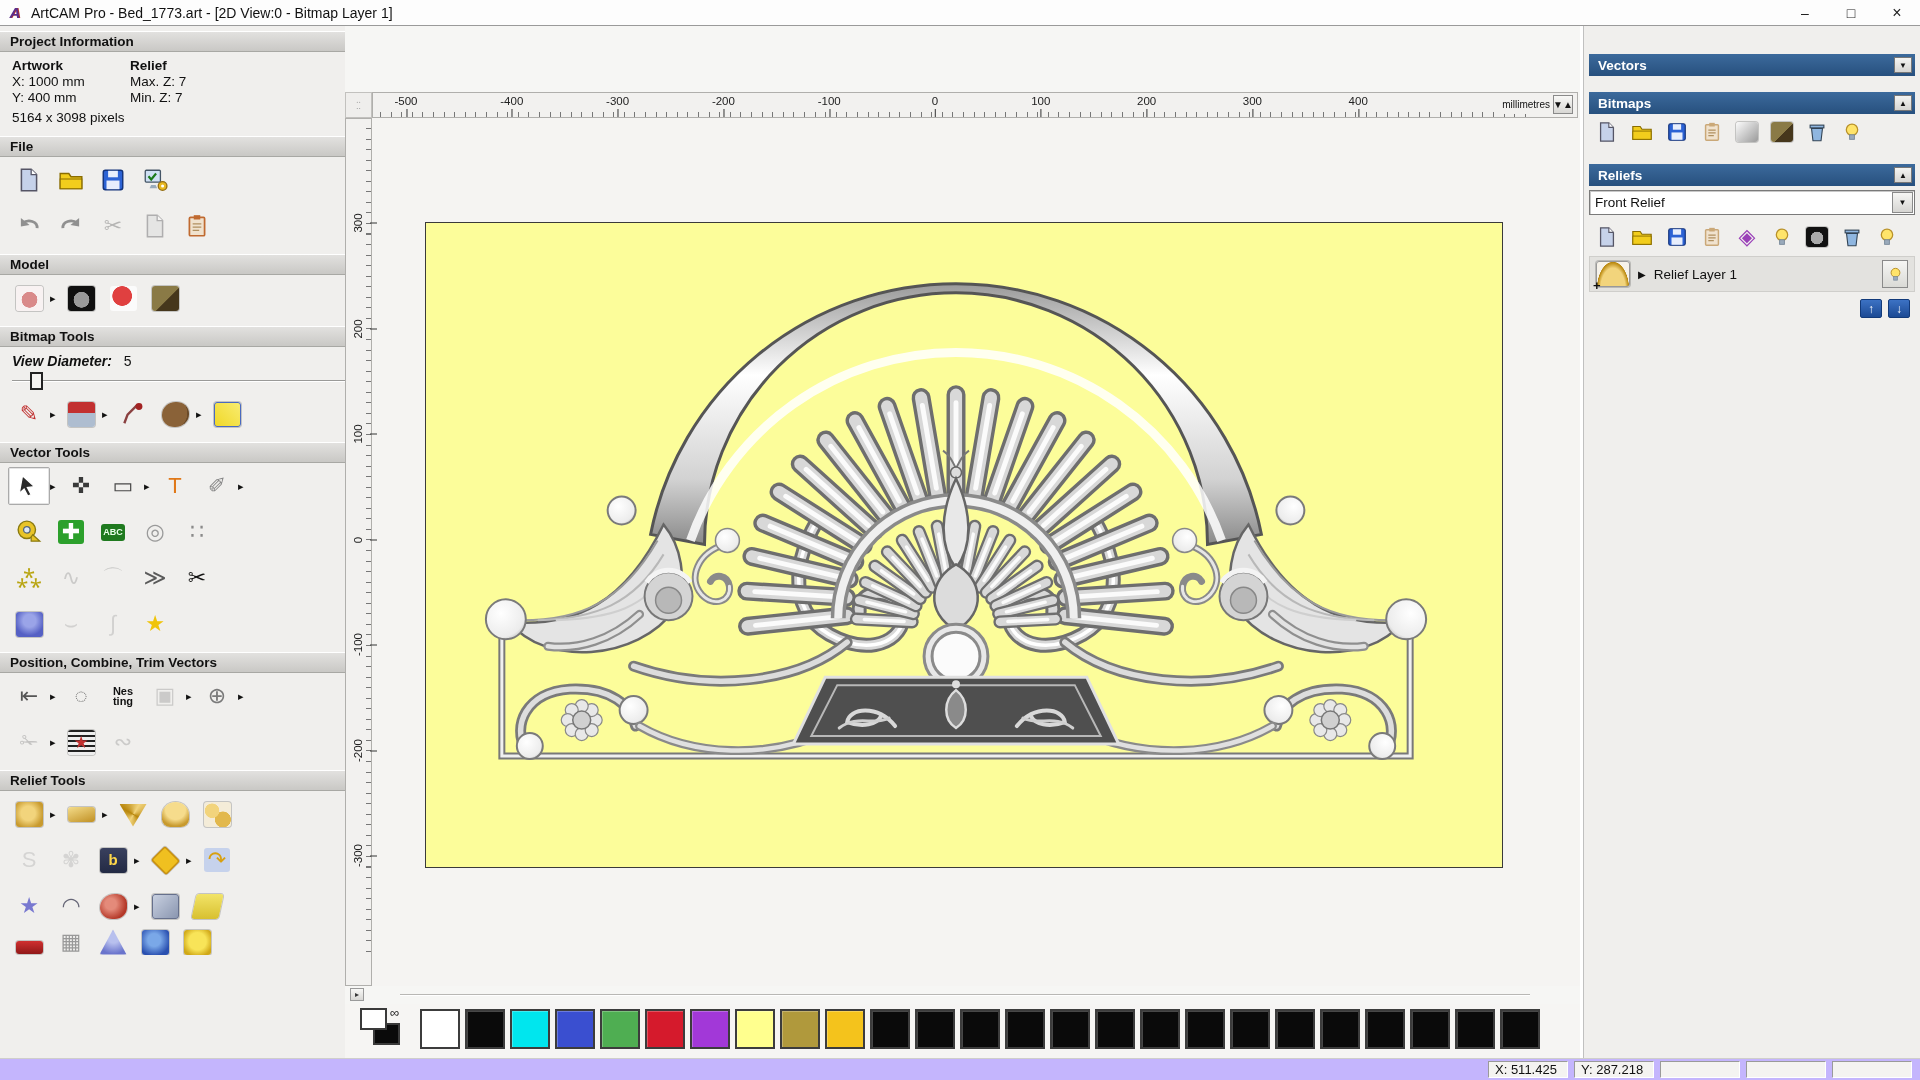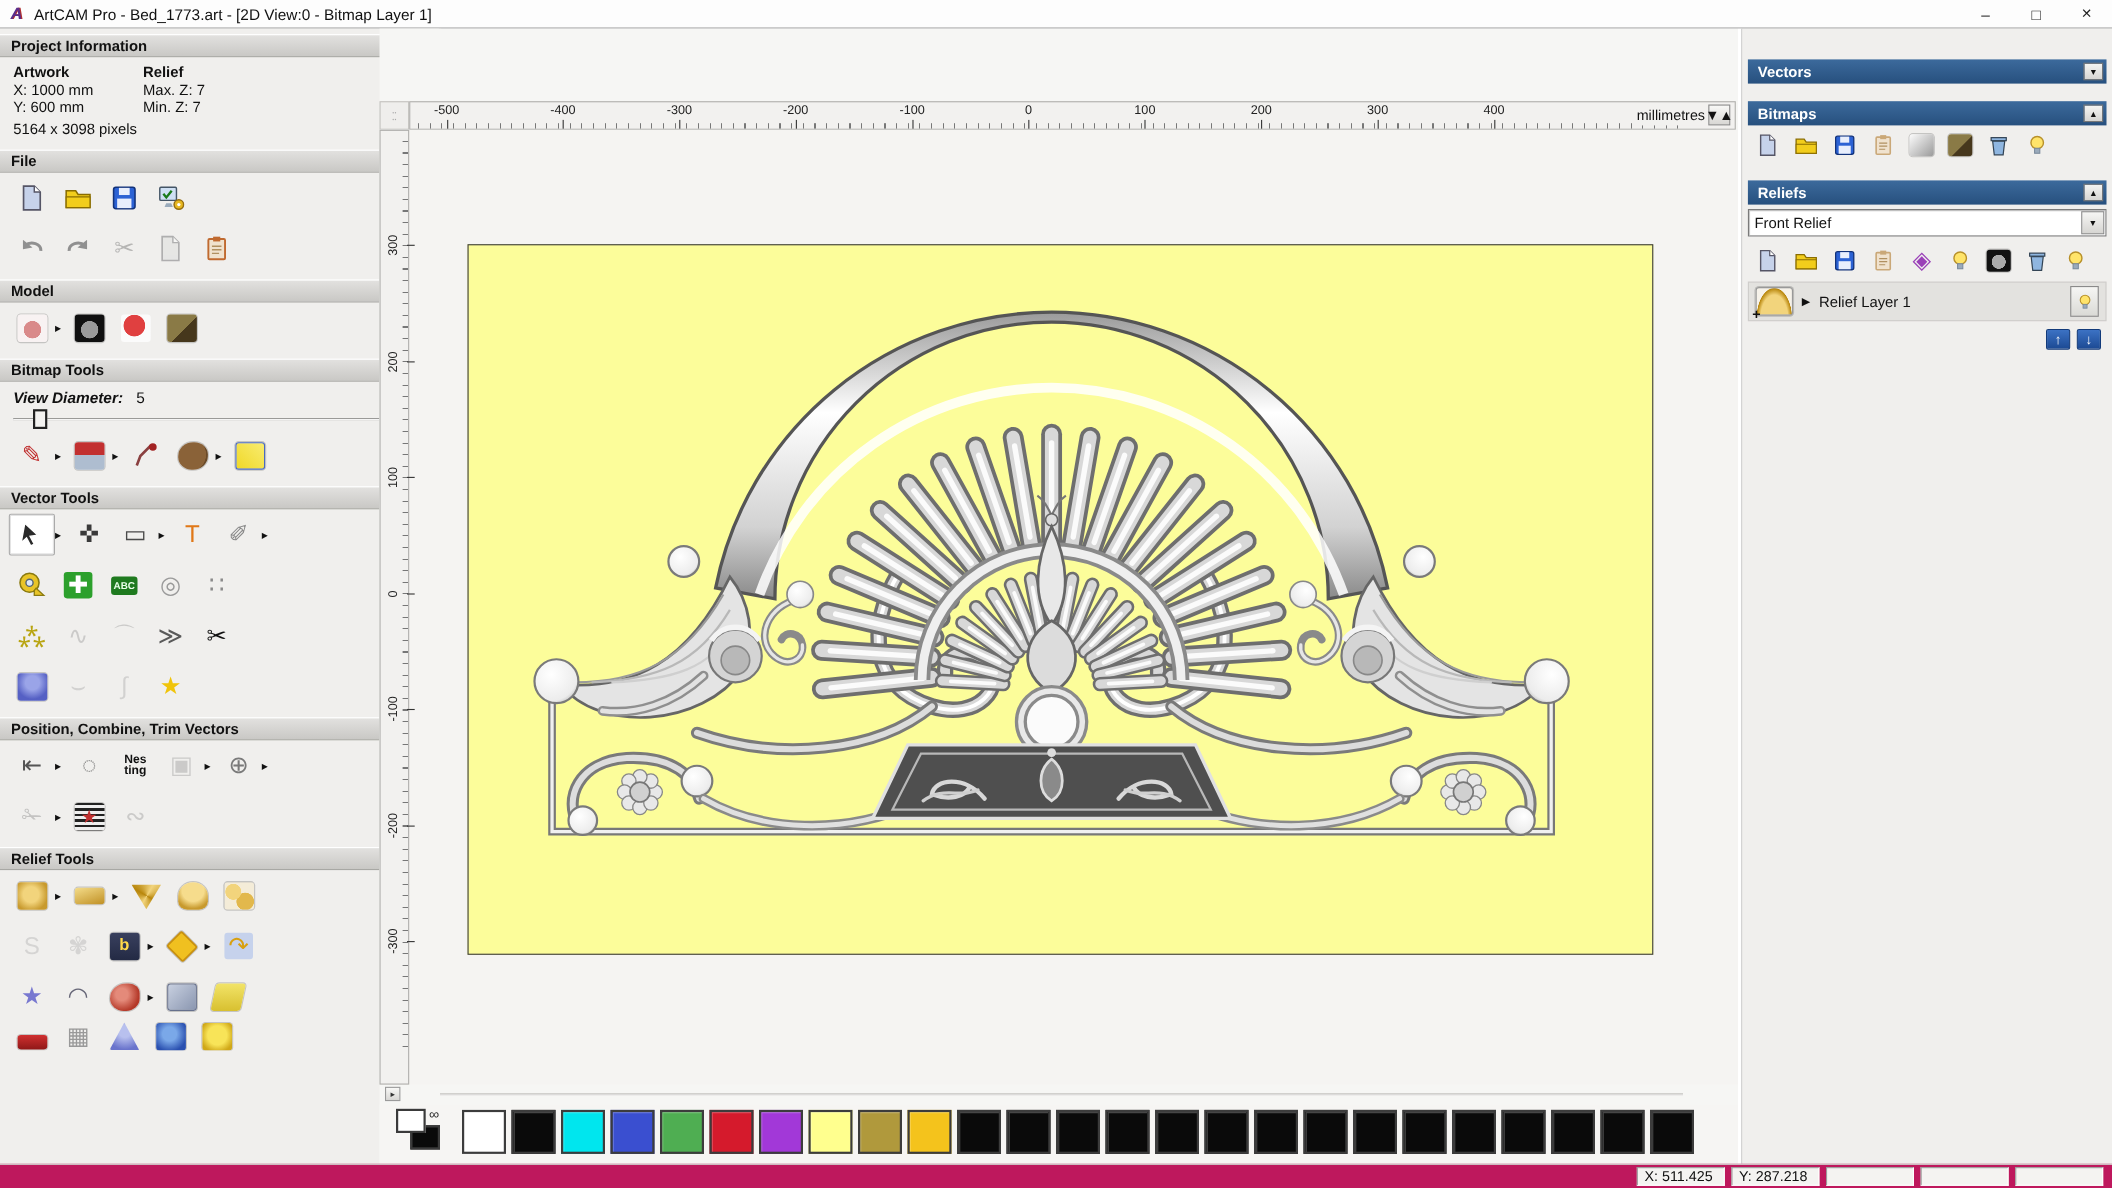--- a/index.html
+++ b/index.html
@@ -9,21 +9,21 @@
 .applogo{width:18px;height:18px;font-weight:bold;font-style:italic;font-size:15px;color:#5a2d8c;text-shadow:1px 0 #b03030;margin-right:7px;line-height:18px;text-align:center}
 #wintitle{font-size:14px;color:#111}
 .winbtns{margin-left:auto;display:flex;height:26px}
 .winbtn{width:46px;height:26px;display:flex;align-items:center;justify-content:center;font-size:14px;color:#222}
 .winbtn:last-child{font-size:16px}
 
 #leftcol{position:absolute;left:0;top:26px;width:401px;height:1032px;background:#f0efed;border-right:2px solid #b8b6b2}
 #centercol{position:absolute;left:345px;top:26px;width:1235px;height:1032px;background:#f6f6f4}
 #splitter{position:absolute;left:1580px;top:26px;width:4px;height:1032px;background:#fff;border-right:1px solid #c0c0c0}
 #rightcol{position:absolute;left:1584px;top:26px;width:336px;height:1032px;background:#f0efed}
-#statusbar{position:absolute;left:0;top:1058px;width:1920px;height:22px;background:#be185d;border-top:1px solid #cfcecb;display:flex;align-items:center;justify-content:flex-end;gap:6px;padding-right:8px}
+#statusbar{position:absolute;left:0;top:1058px;width:1920px;height:22px;background:#c4b5fd;border-top:1px solid #cfcecb;display:flex;align-items:center;justify-content:flex-end;gap:6px;padding-right:8px}
 .scell{height:17px;border:1px solid;border-color:#9a9a9a #ffffff #ffffff #9a9a9a;background:#f4f3f1;font-size:13px;padding:0 6px;min-width:80px;line-height:15px}
 
 .lcontent{position:absolute;left:0;top:0;right:27px;bottom:32px;overflow:hidden}
 .sechead{height:21px;background:linear-gradient(#e2e1df,#c9c8c5);border-top:1px solid #fff;border-bottom:1px solid #a8a8a4;display:flex;align-items:center;padding:0 4px 0 10px;margin-top:5px}
 .sechead b{font-size:13.5px}
 .collbtn{margin-left:auto;width:17px;height:15px;background:linear-gradient(#f4f4f2,#d6d5d2);border:1px solid #9a9a9a;font-size:8px;display:flex;align-items:center;justify-content:center;color:#222}
 .pinfo{display:grid;grid-template-columns:118px 1fr;padding:6px 0 4px 12px;line-height:16px;font-size:13.5px}
 .pinfo .hd{font-weight:bold}
 .pixline{padding:0 0 6px 12px;font-size:13.5px}
 .igrid{display:flex;align-items:center;padding:4px 4px 4px 8px}
@@ -77,21 +77,21 @@
 .tabbar{position:absolute;left:0;bottom:0;right:0;height:32px;background:#d7d5d0;border-top:1px solid #bdbbb6;display:flex;align-items:flex-end;padding-left:4px}
 .tab{height:28px;padding:0 16px;display:flex;align-items:center;font-size:13.5px;background:#e8e6e2;border:1px solid #9a9a96;border-bottom:none;border-radius:5px 5px 0 0;margin-right:2px;color:#222}
 .tab.active{background:#fbfaf8;height:31px;z-index:2;font-weight:normal}
 
 .c-toolbar{position:absolute;left:0;top:31px;height:35px;right:0;display:flex;align-items:center;padding-left:8px}
 .c-corner{position:absolute;left:0;top:66px;width:27px;height:26px;background:#efeeec;border:1px solid #c2c1be;color:#aaa;font-size:10px;display:flex;align-items:center;justify-content:center}
 .c-hruler{position:absolute;left:27px;top:66px;right:2px;height:26px;background:#f2f1ef;border:1px solid #b0afac;background-image:repeating-linear-gradient(to right,#777 0 1px,transparent 1px 10.6px);background-size:1150px 5px;background-repeat:no-repeat;background-position:7px 100%}
 .hlab{position:absolute;top:2px;transform:translateX(-50%);font-size:11.5px;color:#222}
 .hlab::after{content:"";position:absolute;left:50%;top:14px;width:1px;height:8px;background:#333}
 .mmctl{position:absolute;right:4px;top:2px;display:flex;align-items:center;gap:3px;background:#f2f1ef;padding-left:4px}
-.mmctl span{font-size:13px}
+.mmctl span{font-size:10px}
 .mmbtn{width:20px;height:19px;background:linear-gradient(#f8f8f6,#d8d7d4);border:1px solid #8a8a8a;font-size:8px;display:flex;align-items:center;justify-content:center}
 .c-work{position:absolute;left:0;top:92px;right:0;height:868px;background:#f5f4f2}
 .vruler{position:absolute;left:0;top:0;width:27px;bottom:0;background:#f2f1ef;border:1px solid #b0afac;background-image:repeating-linear-gradient(to bottom,#777 0 1px,transparent 1px 10.55px);background-size:5px 830px;background-repeat:no-repeat;background-position:100% 9px}
 .vlab{position:absolute;left:1px;width:22px;text-align:center;transform:rotate(-90deg);font-size:11.5px;color:#222}
 .vlab::after{content:"";position:absolute;left:50%;top:18px;width:1px;height:7px;background:#333;transform:translateX(-50%)}
 #canvas{position:absolute;left:80px;top:104px;width:1078px;height:646px;background:#fcfd9a;border:1px solid #3a3a3a}
 #canvas svg{position:absolute;inset:0}
 .c-scroll{position:absolute;left:0;top:962px;right:0;height:14px}
 .c-scroll .sbtn{position:absolute;left:5px;top:0;width:14px;height:13px;background:linear-gradient(#f8f8f6,#d8d7d4);border:1px solid #9a9a9a;font-size:8px;display:flex;align-items:center;justify-content:center;color:#333}
 .c-scroll .strack{position:absolute;left:55px;right:50px;top:6px;height:2px;background:#b8b7b4;border-bottom:1px solid #fff}
@@ -196,21 +196,21 @@
  <div class="lcontent">
   <div class="sechead">
     <b>Project Information</b>
     <span class="collbtn">▲</span>
   </div>
   <div class="pinfo">
     <span class="hd">Artwork</span>
     <span class="hd">Relief</span>
     <span>X: 1000 mm</span>
     <span>Max. Z: 7</span>
-    <span>Y: 600 mm</span>
+    <span>Y: 400 mm</span>
     <span>Min. Z: 7</span>
   </div>
   <div class="pixline">5164 x 3098 pixels</div>
 
   <div class="sechead">
     <b>File</b>
     <span class="collbtn">▲</span>
   </div>
   <div class="igrid">
         <span class="ticon">

